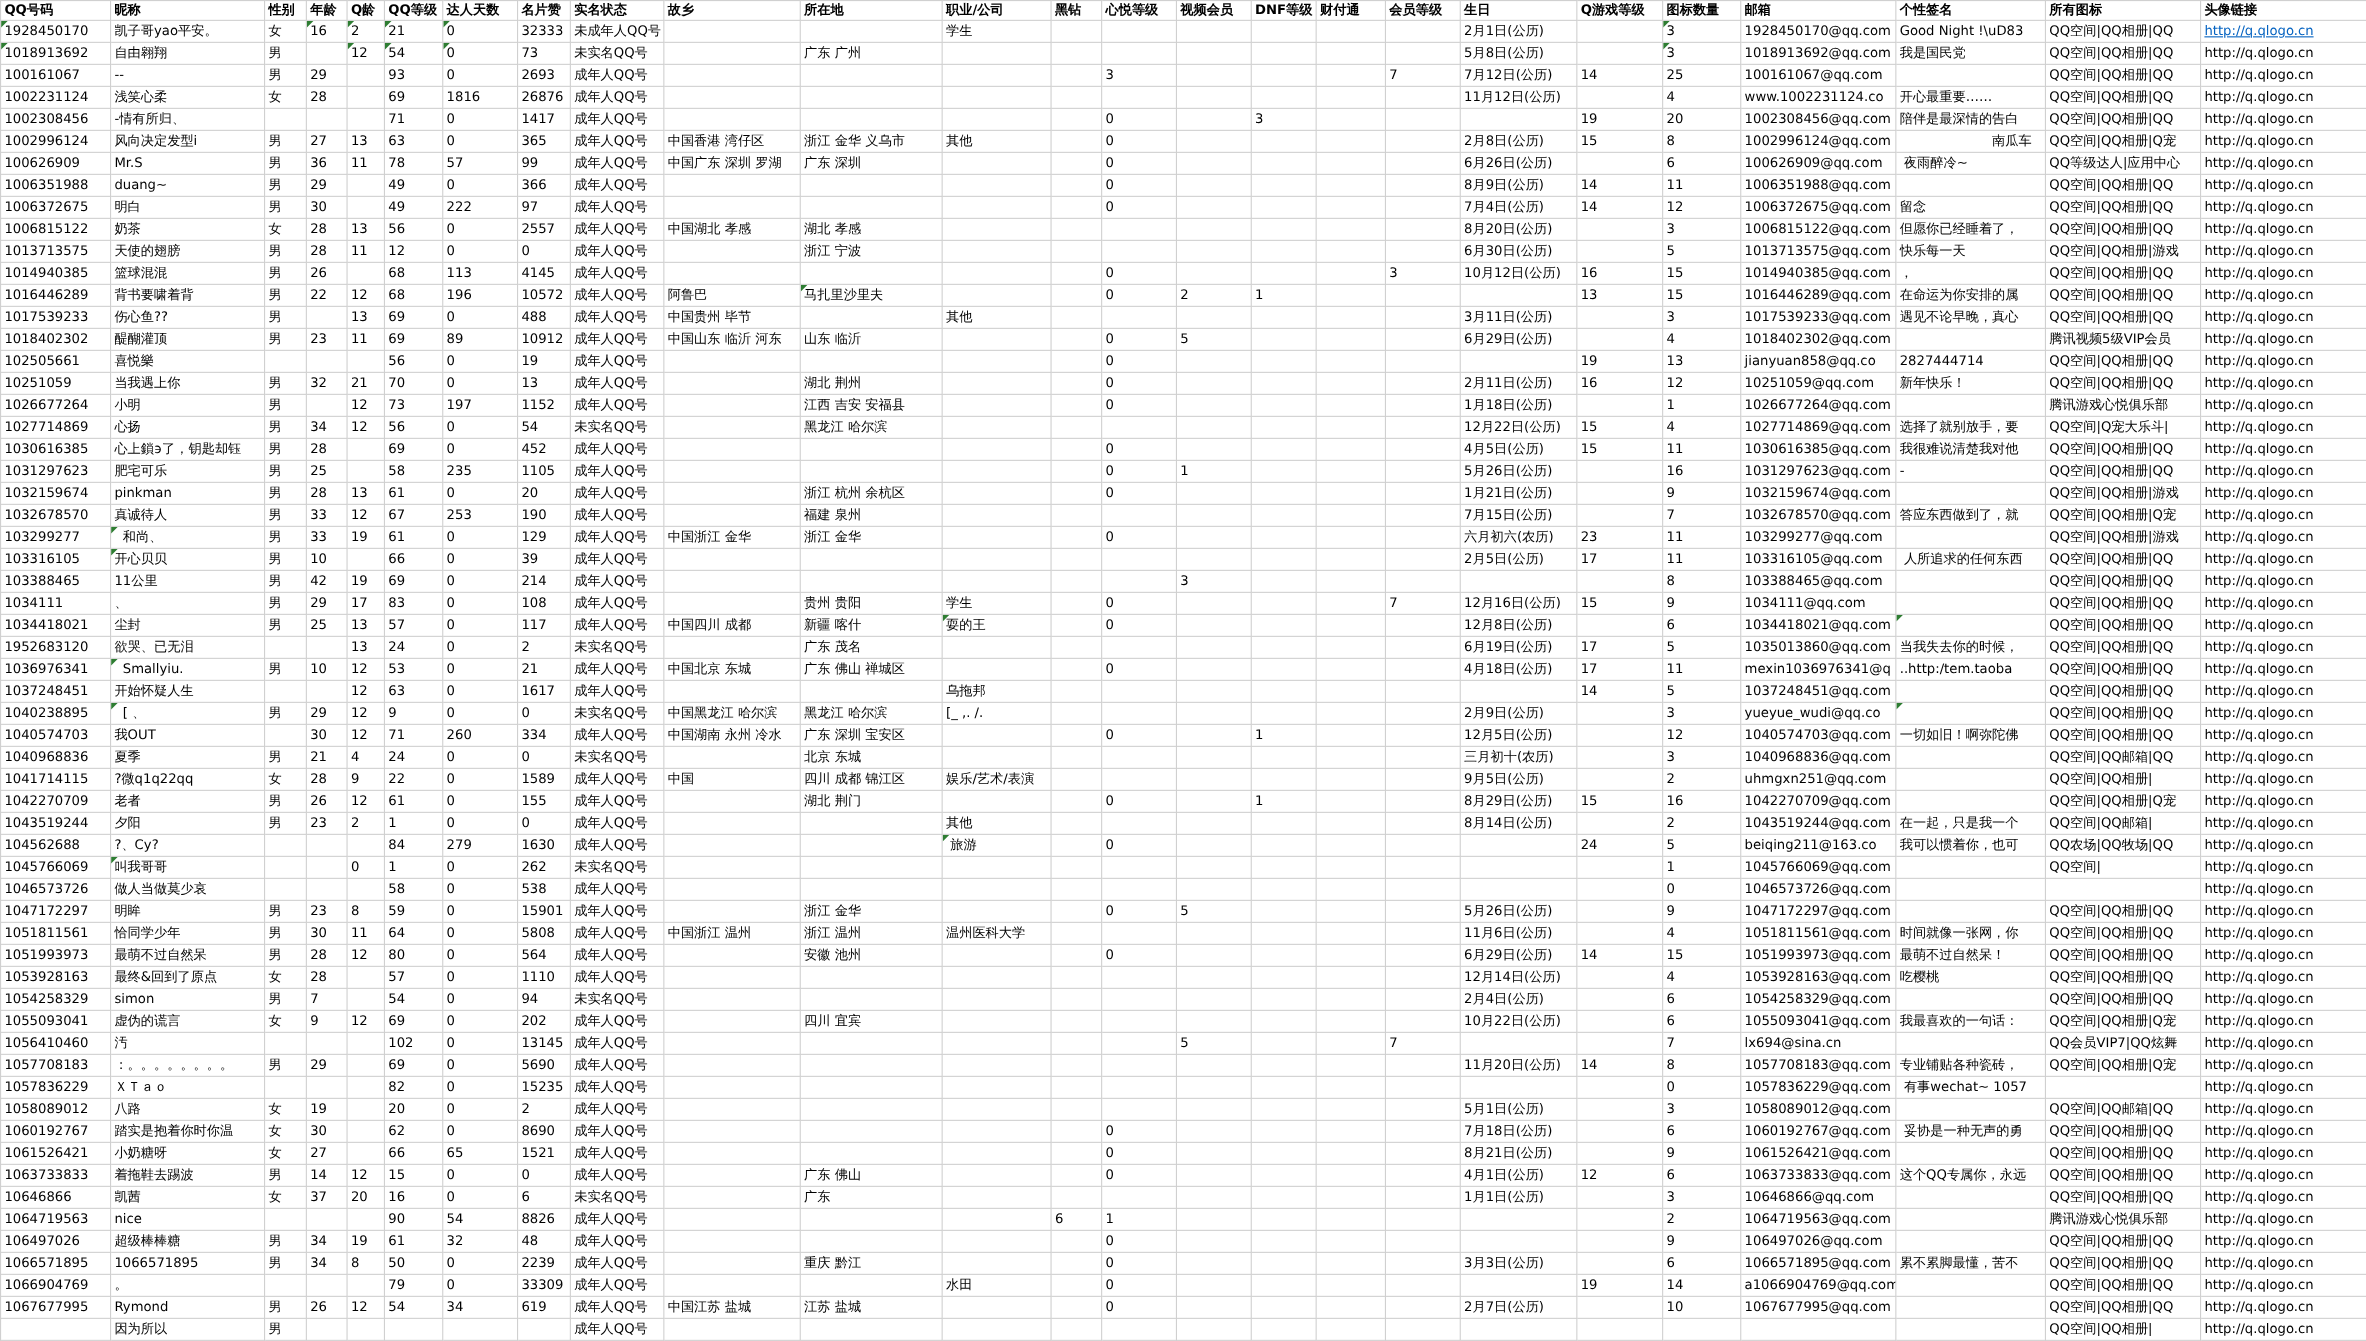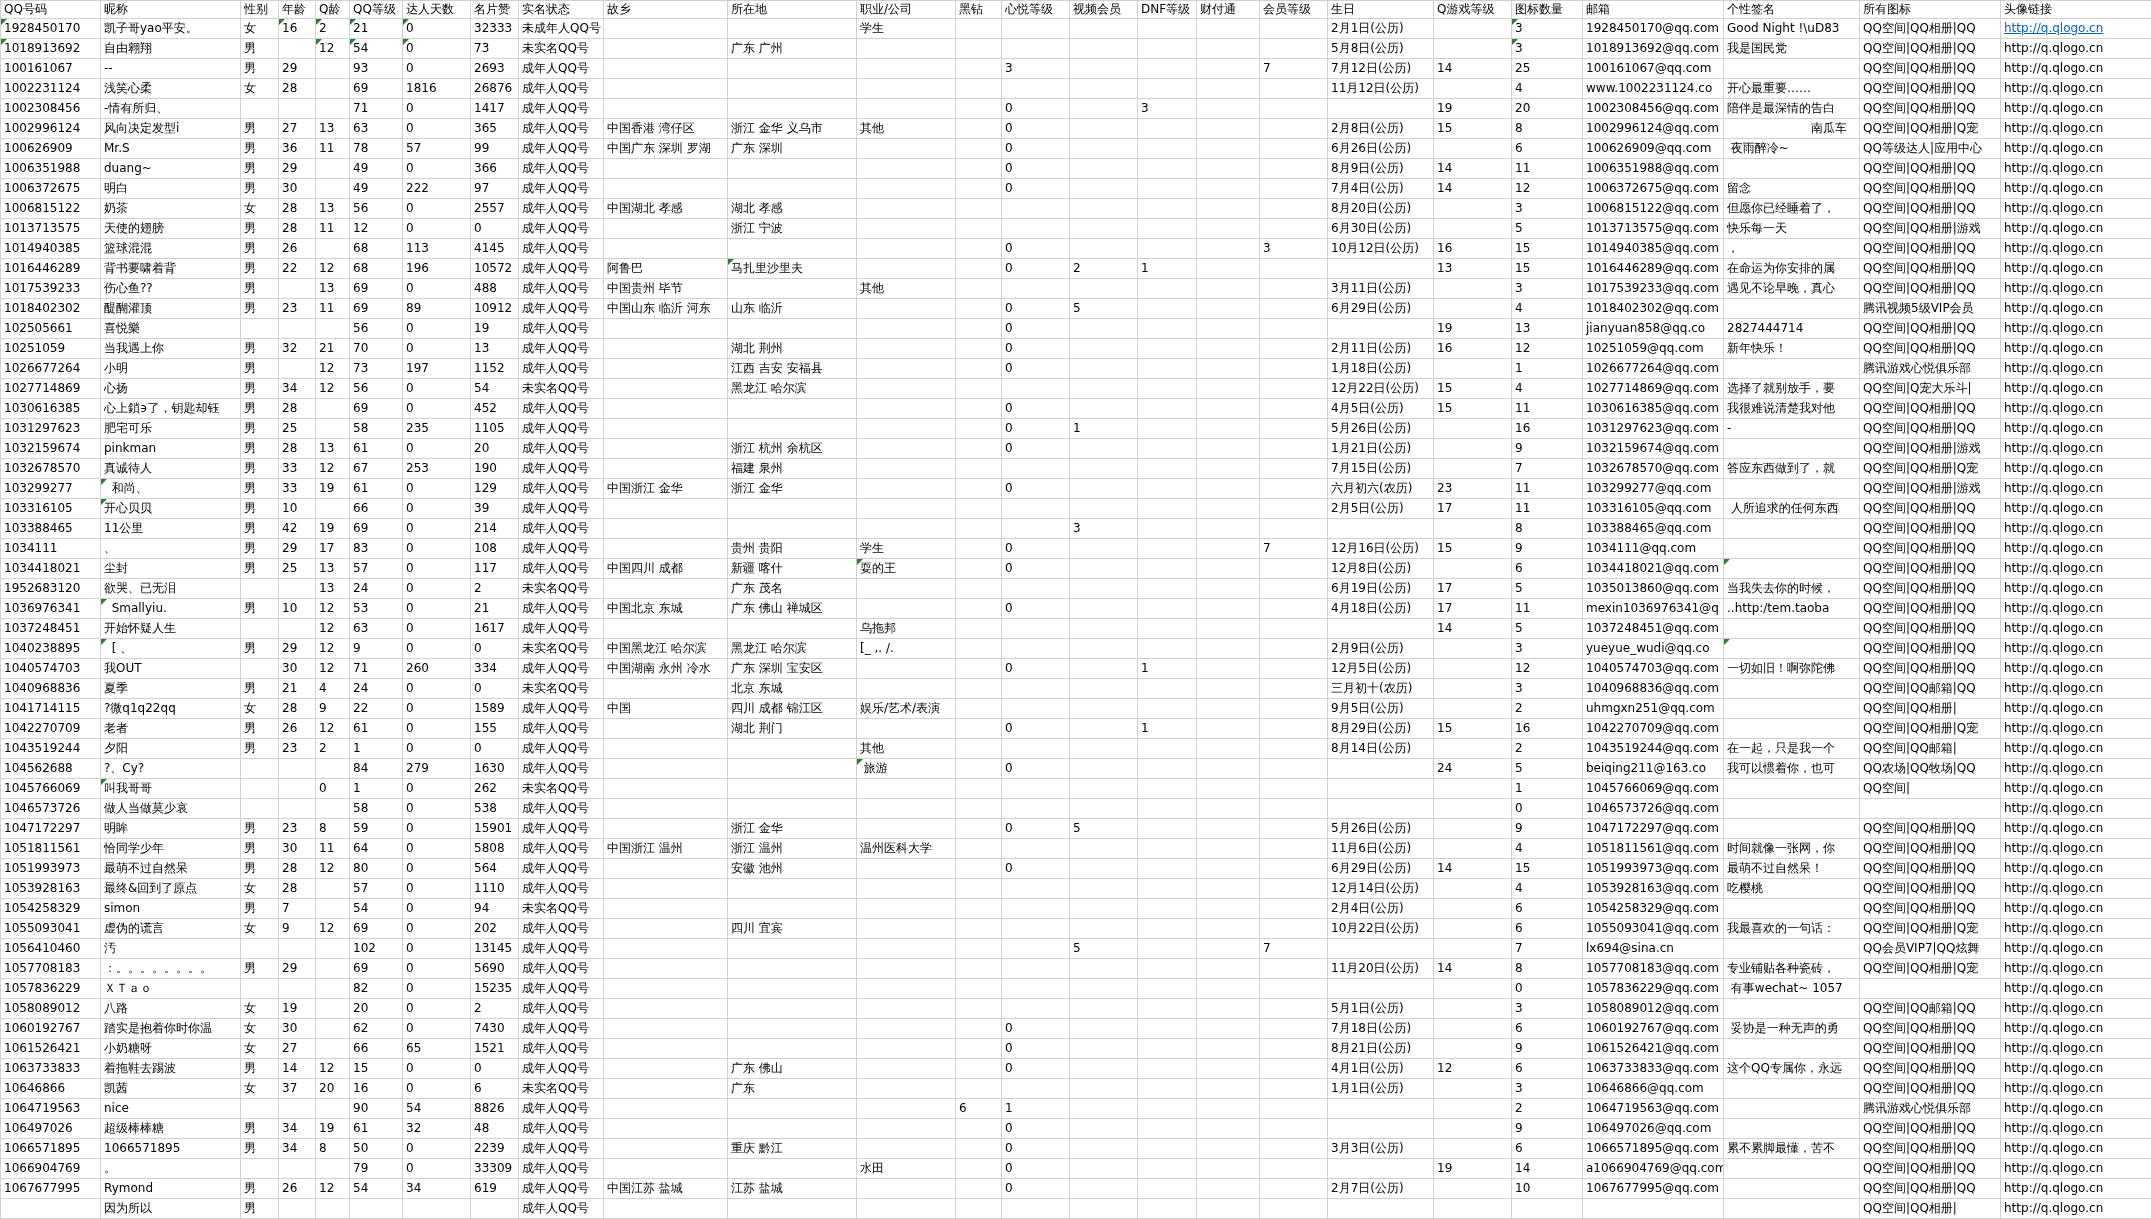--- a/index.html
+++ b/index.html
@@ -14,21 +14,21 @@
     padding:0 1px 0 3px;
     height:19px;
     overflow:hidden;
     white-space:pre;
     text-align:left;
     font-weight:normal;
     vertical-align:middle;
     position:relative;
     line-height:19px;
   }
-  thead th{height:17px;line-height:17px;}
+  thead th{height:17px;line-height:17px;font-weight:bold;}
   .green-tri{
     position:absolute;top:0;left:0;width:0;height:0;
     border-left:6px solid #2e7d32;
     border-bottom:6px solid transparent;
   }
   td.linkblue{color:#0563c1;text-decoration:underline;}
 </style>
 </head>
 <body>
 
@@ -1442,21 +1442,21 @@
           <td>http://q.qlogo.cn</td>
         </tr>
         <tr>
           <td>1060192767</td>
           <td>踏实是抱着你时你温</td>
           <td>女</td>
           <td>30</td>
           <td></td>
           <td>62</td>
           <td>0</td>
-          <td>7430</td>
+          <td>8690</td>
           <td>成年人QQ号</td>
           <td></td>
           <td></td>
           <td></td>
           <td></td>
           <td>0</td>
           <td></td>
           <td></td>
           <td></td>
           <td></td>

